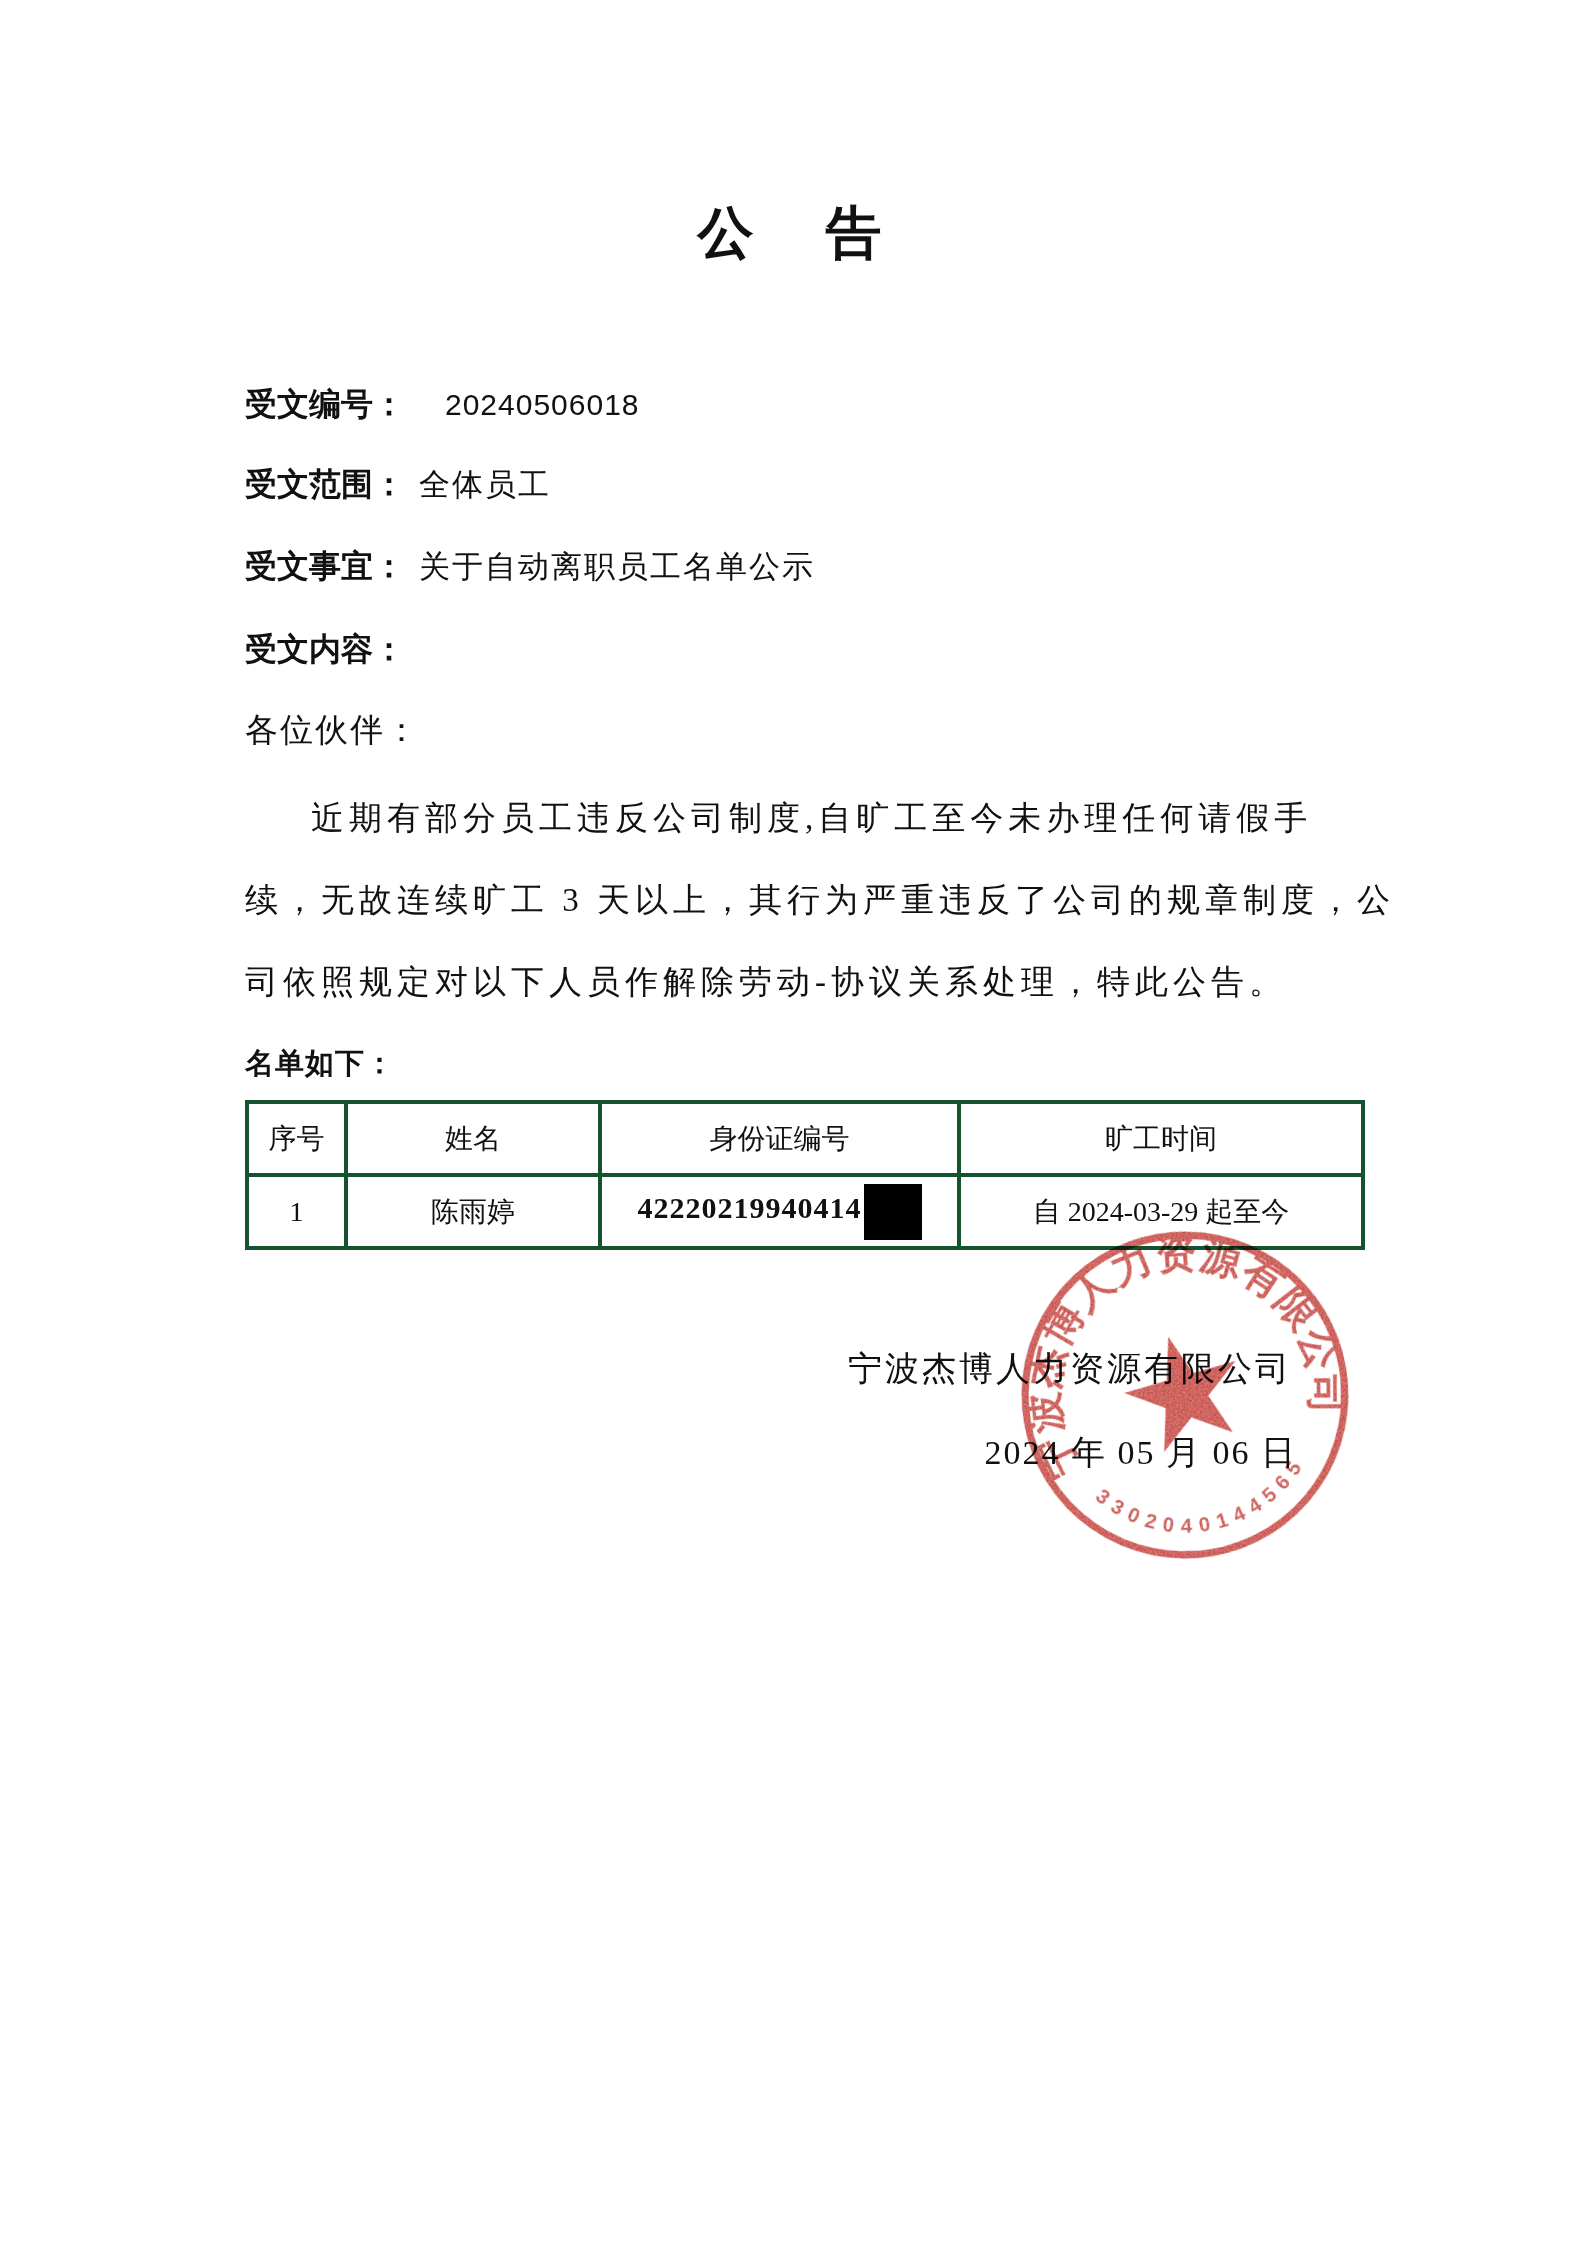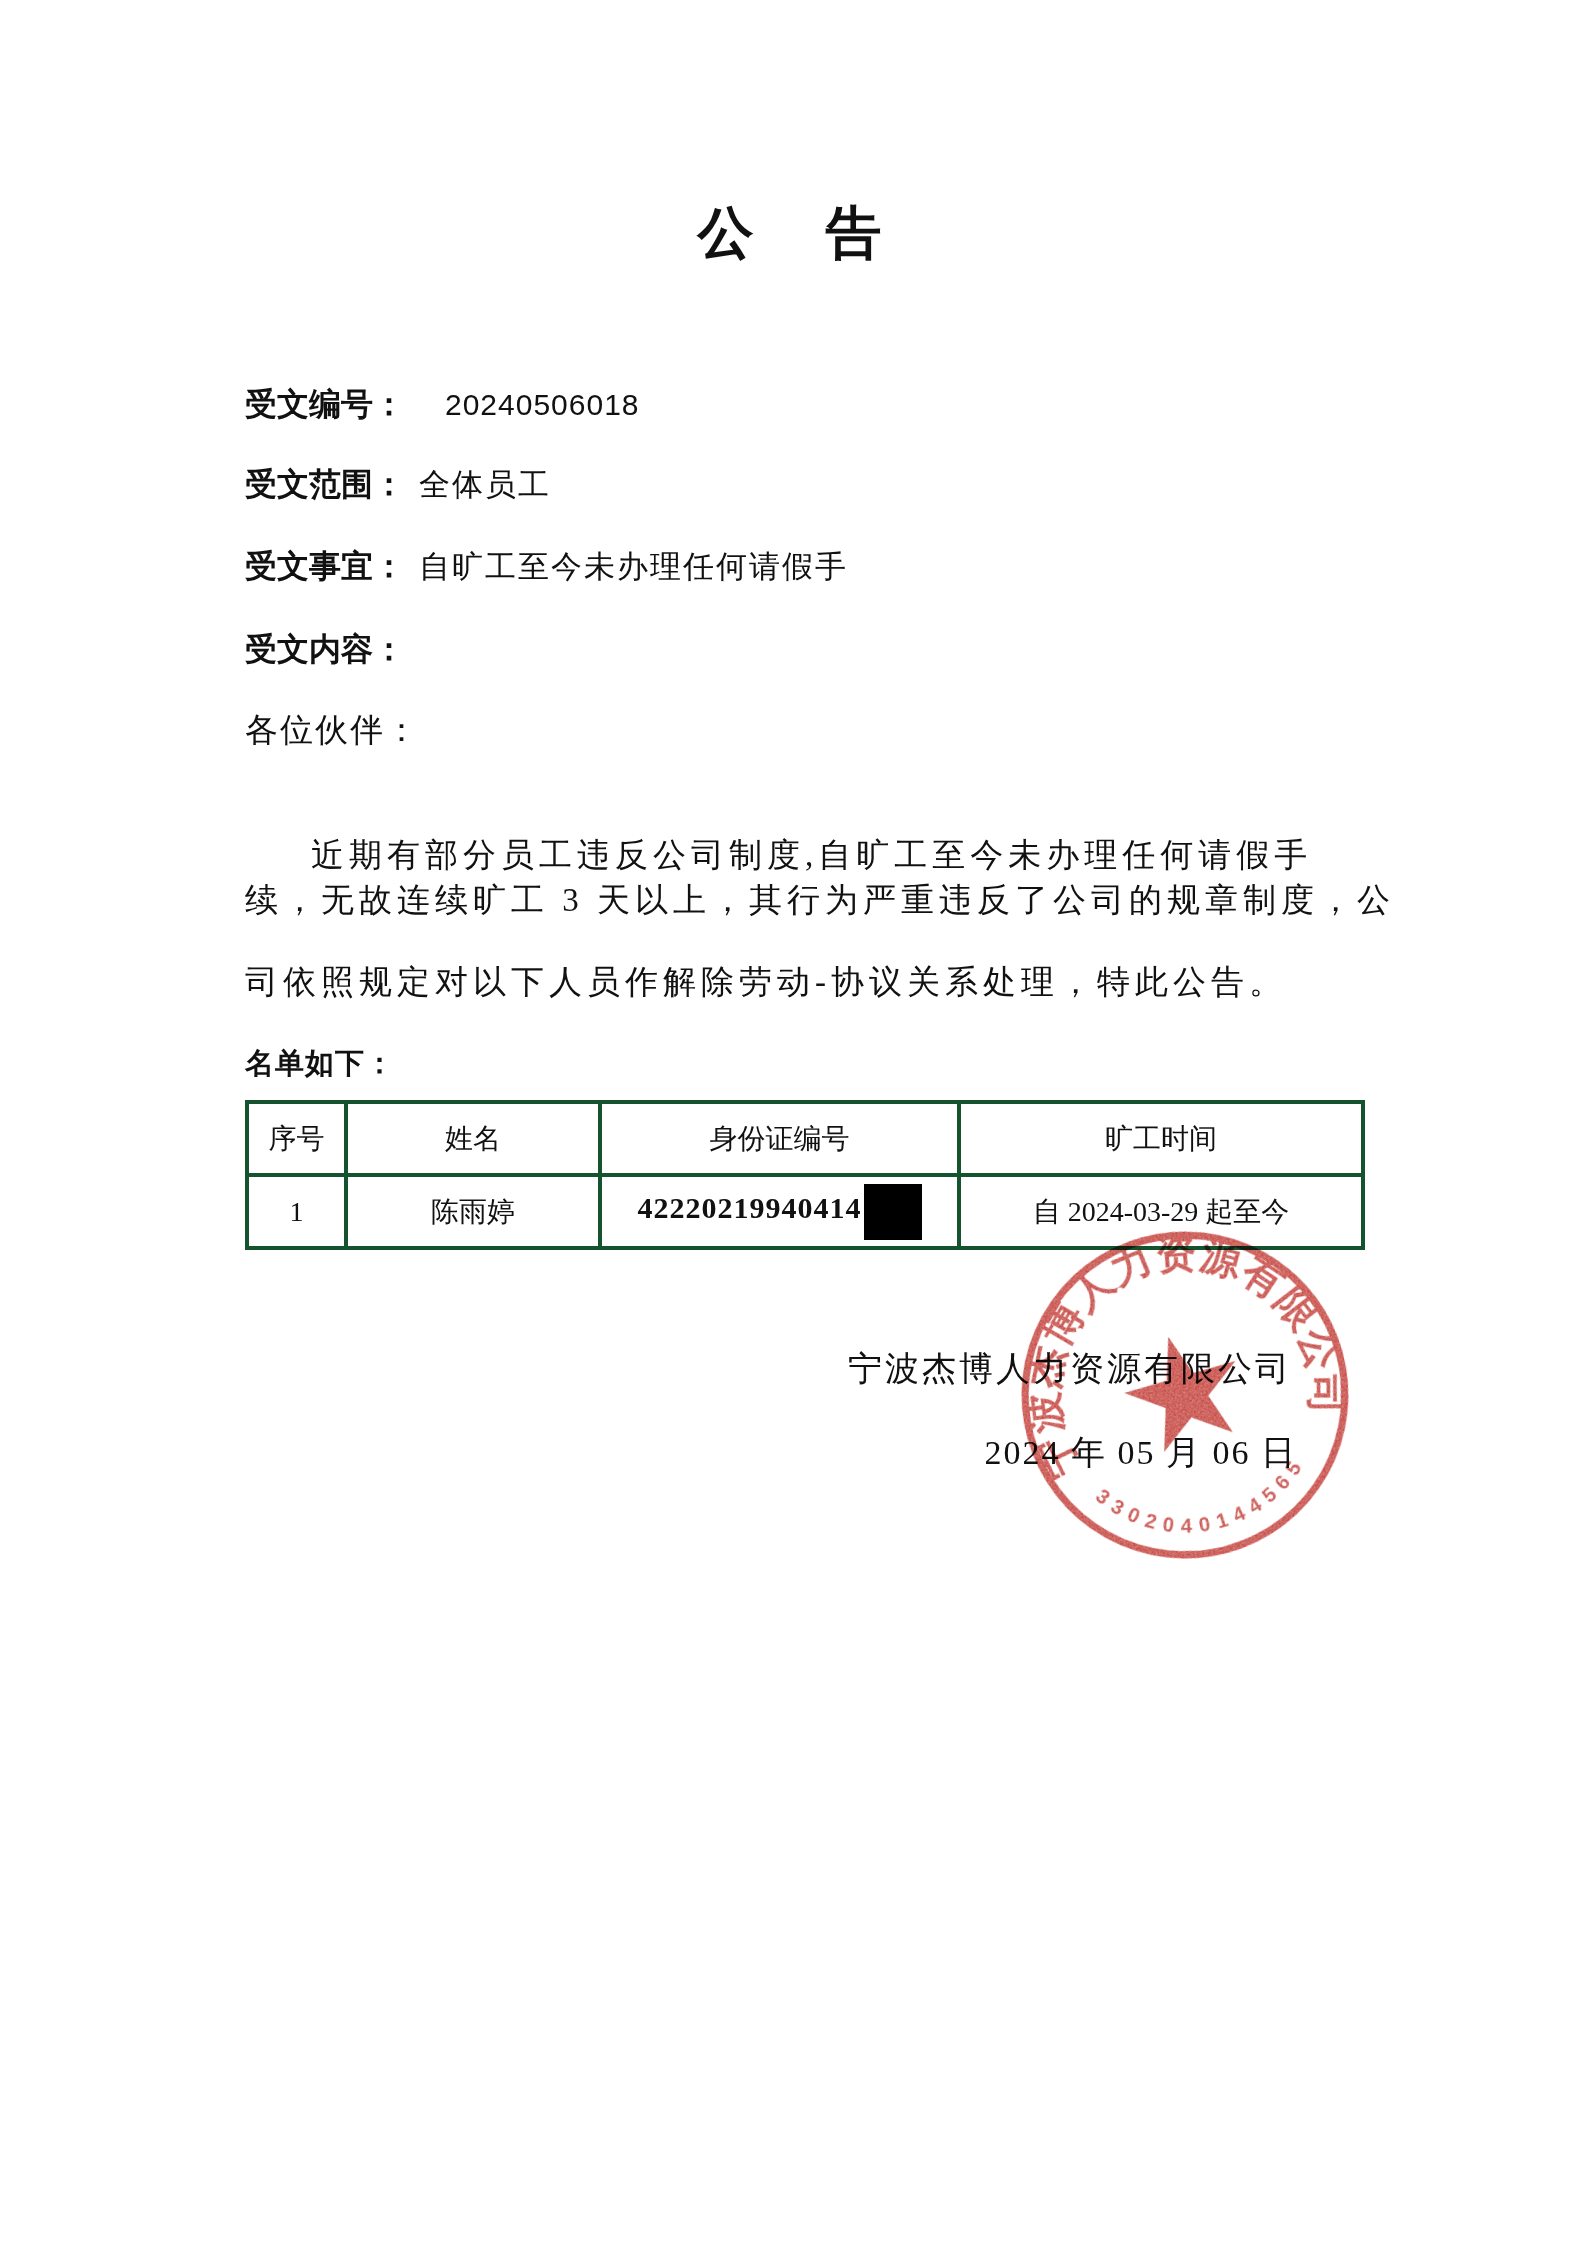--- a/index.html
+++ b/index.html
@@ -6,21 +6,21 @@
   .page{position:relative;width:1587px;height:1765px;background:#ffffff;overflow:hidden;
         font-family:"Liberation Serif","DejaVu Serif",serif;color:#111;}
   .doc-title{position:absolute;top:196px;left:0;width:1587px;text-align:center;
              font-size:56px;font-weight:700;letter-spacing:8px;}
   .meta-line{position:absolute;left:245px;white-space:nowrap;font-size:32px;}
   .meta-label{font-weight:700;font-size:32px;}
   .meta-value{font-size:31px;margin-left:14px;letter-spacing:2px;}
   .meta-value.numeric{font-family:"Liberation Sans","DejaVu Sans",sans-serif;font-size:30px;letter-spacing:1px;margin-left:40px;}
   .salutation{position:absolute;left:245px;font-size:33px;letter-spacing:2px;}
   .body-line{position:absolute;left:245px;width:1115px;font-size:33px;letter-spacing:5px;white-space:nowrap;}
-  .body-line.indent{text-indent:66px;margin-top:37px;}
+  .body-line.indent{text-indent:66px;}
   .list-label{position:absolute;left:245px;font-size:29px;font-weight:700;letter-spacing:1px;}
   table.roster{position:absolute;left:245px;top:1100px;width:1100px;border-collapse:collapse;table-layout:fixed;}
   table.roster td{border:4px solid #14532d;height:69px;text-align:center;vertical-align:middle;
                   font-size:28px;padding:0;}
   .col-no{width:95px;}.col-name{width:250px;}.col-id{width:355px;}.col-time{width:400px;}
   .id-bold{font-weight:700;font-size:30px;letter-spacing:1px;}
   .redact{display:inline-block;width:58px;height:56px;background:#000;vertical-align:middle;margin-left:2px;}
   .sig-company{position:absolute;top:1346px;right:295px;font-size:34px;letter-spacing:3px;white-space:nowrap;}
   .sig-date{position:absolute;top:1430px;right:290px;font-size:34px;letter-spacing:2px;white-space:nowrap;}
   .stamp{position:absolute;left:1013px;top:1223px;width:344px;height:344px;
@@ -41,21 +41,21 @@
 
   <div class="meta-line" style="top:383px;">
     <span class="meta-label">受文编号：</span><span class="meta-value numeric">20240506018</span>
   </div>
 
   <div class="meta-line" style="top:463px;">
     <span class="meta-label">受文范围：</span><span class="meta-value">全体员工</span>
   </div>
 
   <div class="meta-line" style="top:545px;">
-    <span class="meta-label">受文事宜：</span><span class="meta-value">自旷工至今未办理任何请假手</span>
+    <span class="meta-label">受文事宜：</span><span class="meta-value">关于自动离职员工名单公示</span>
   </div>
 
   <div class="meta-line" style="top:628px;">
     <span class="meta-label">受文内容：</span>
   </div>
 
   <div class="salutation" style="top:708px;">各位伙伴：</div>
 
   <div class="body-line indent" style="top:796px;">近期有部分员工违反公司制度,自旷工至今未办理任何请假手</div>
   <div class="body-line" style="top:878px;text-align:center;">续，无故连续旷工 3 天以上，其行为严重违反了公司的规章制度，公</div>

